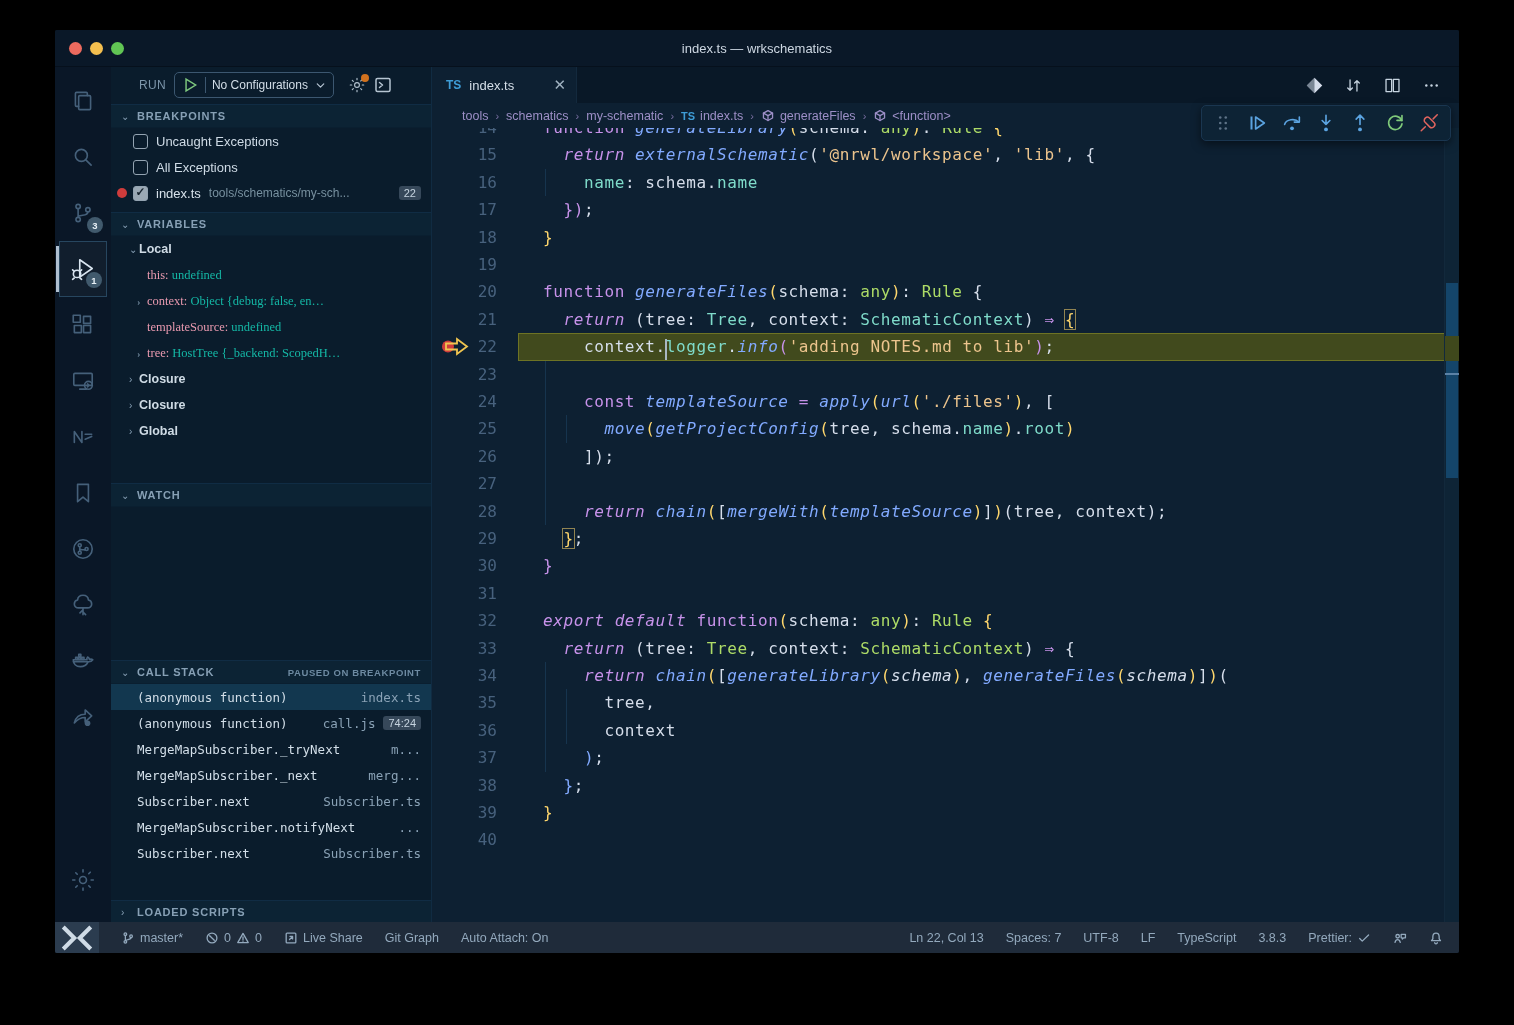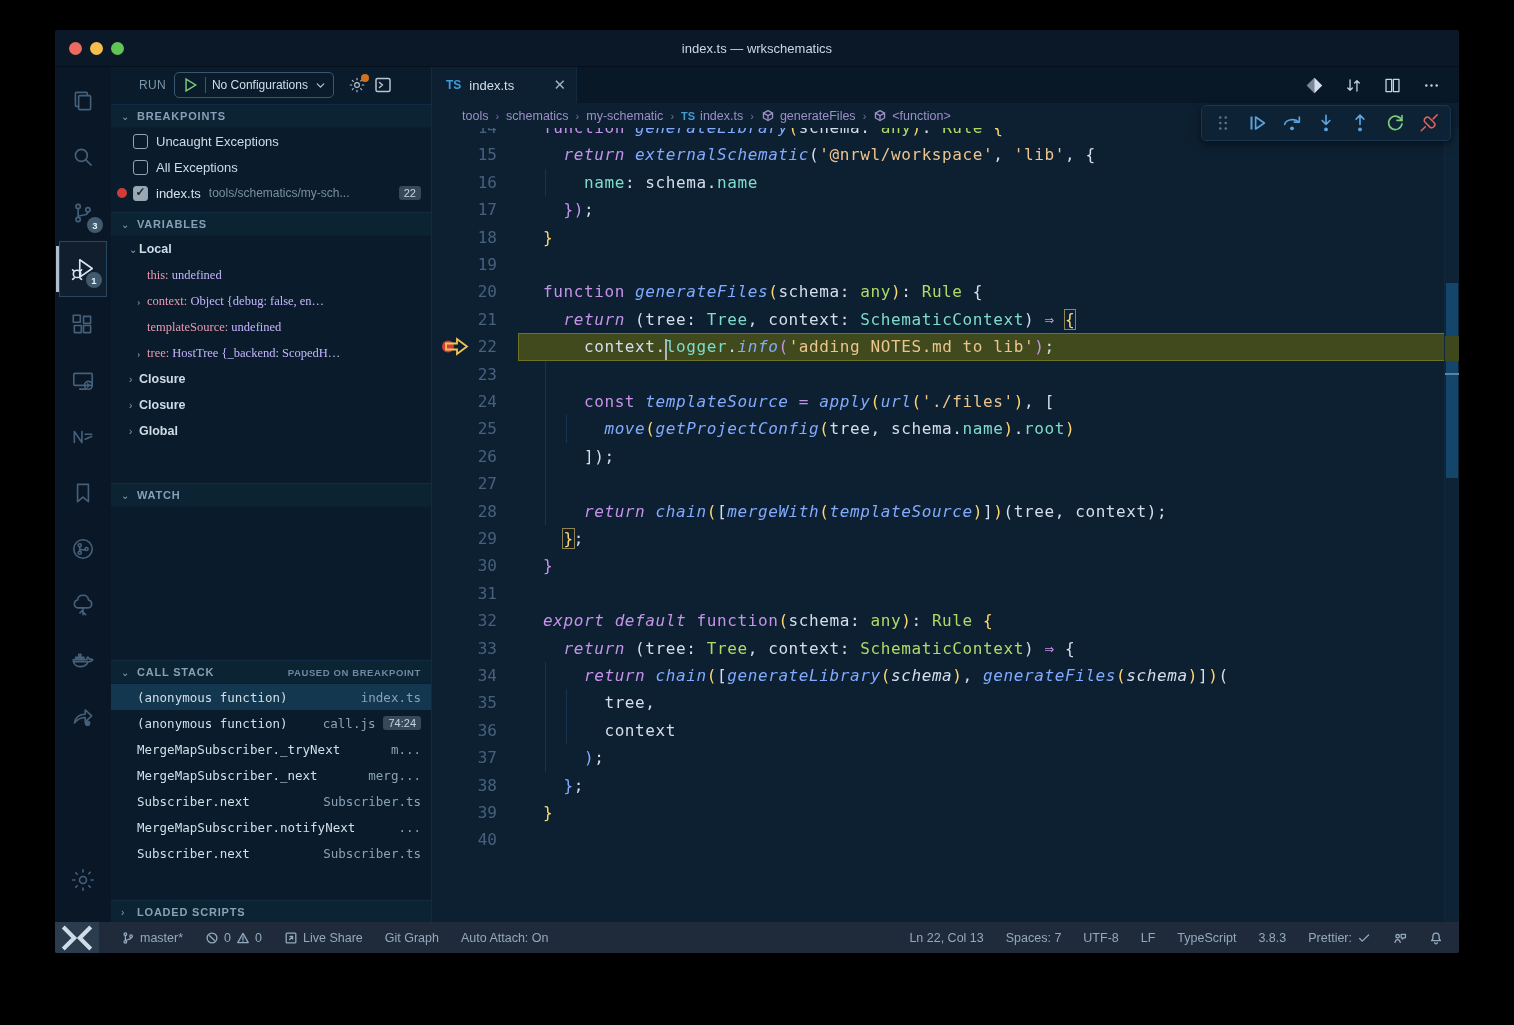--- a/index.html
+++ b/index.html
@@ -57,21 +57,21 @@
   .checkbox { width:15px; height:15px; border:1.5px solid #93a3b1; border-radius:3px;
     margin:0 8px 0 12px; background:transparent; flex-shrink:0; position:relative; }
   .checkbox.checked { background:#9aa8b4; }
   .checkbox.checked::after { content:"✓"; position:absolute; left:1.5px; top:-2px;
     font-size:12px; color:#17242f; font-weight:bold; }
   .bp-file { color:#d6e1ea; } .bp-path { color:#77909f; font-size:12px; margin-left:8px;
     white-space:nowrap; overflow:hidden; }
   .badge { background:#36485a; color:#c6d4e0; border-radius:3px; font-size:11px;
     padding:1px 5px; margin-left:auto; font-family:"Liberation Sans",sans-serif; }
   .mono { font-family:Liberation Serif, serif; }
-  .var-name { color:#ea9ab0; } .var-val { color:#c4b5fd; }
+  .var-name { color:#ea9ab0; } .var-val { color:#14b8a6; }
   .var-row { font-size:12.5px; white-space:nowrap; overflow:hidden; }
   .scope-label { font-weight:bold; font-size:12.5px; color:#cfdbe5; }
   .cs-row { font-family:"DejaVu Sans Mono", monospace; font-size:12.5px; }
   .cs-row.selected { background:#12374f; }
   .cs-fn { color:#d3dfe9; white-space:nowrap; overflow:hidden; }
   .cs-file { margin-left:auto; color:#8aa2b6; padding-left:8px; white-space:nowrap; }
   .cs-row .badge { margin-left:8px; }
   
   .editor { flex:1; position:relative; background:#0d2032; overflow:hidden; }
   .tabbar { position:absolute; top:0; left:0; right:0; height:36px; background:#091827;

